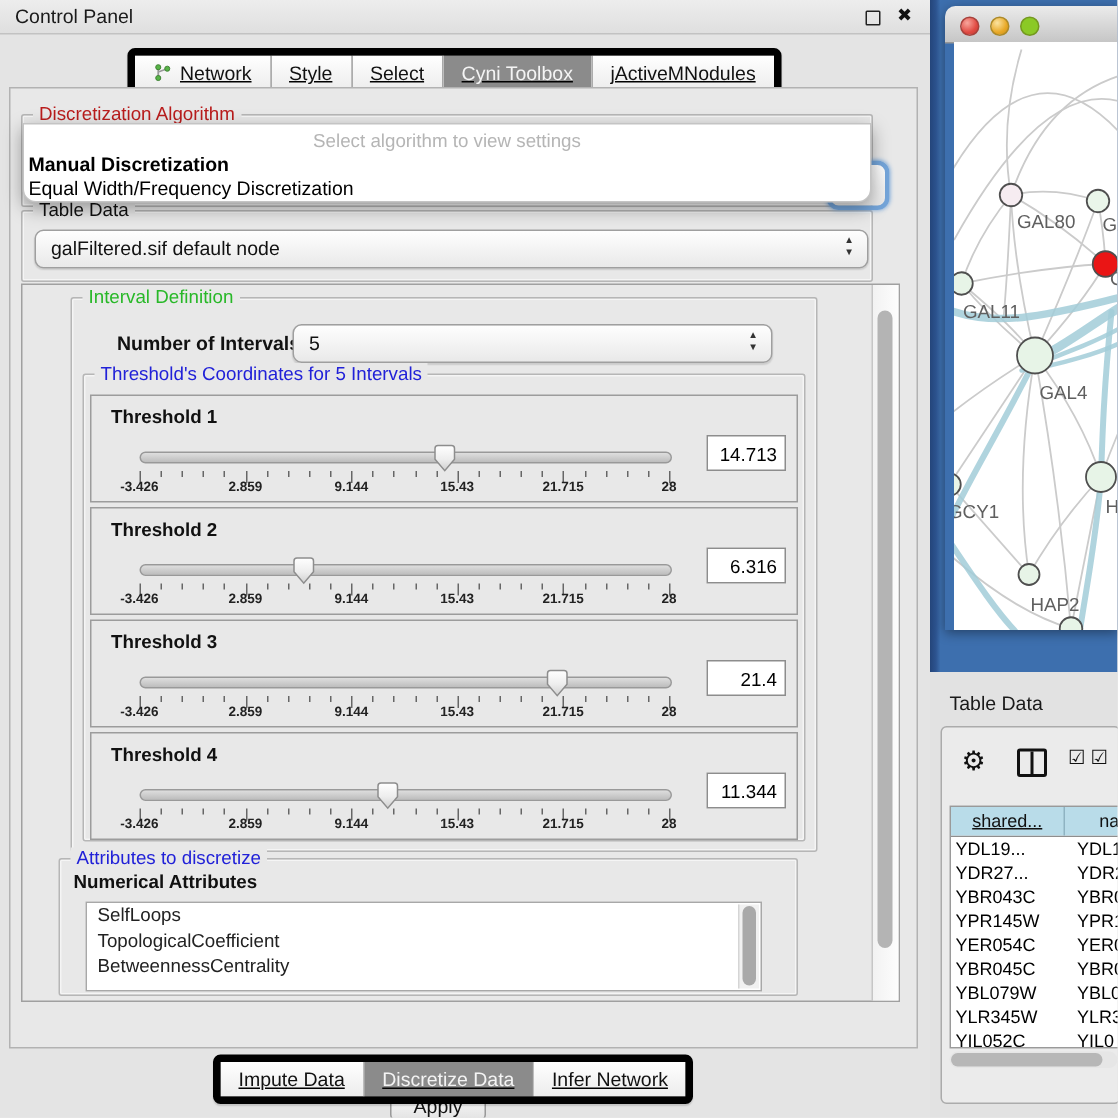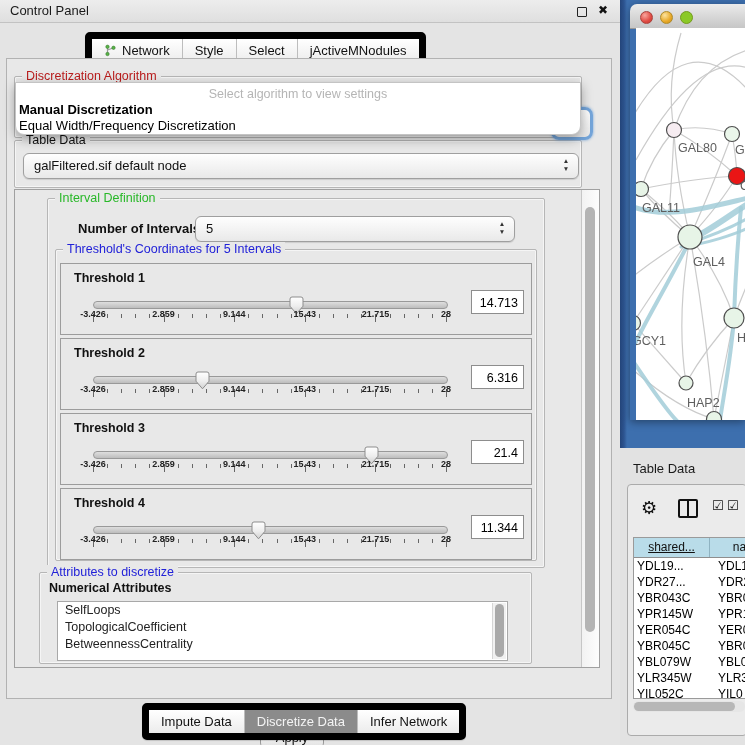--- a/index.html
+++ b/index.html
@@ -11,21 +11,21 @@
   }
   .abs{position:absolute;}
 
   
   .titlebar{left:0;top:0;width:620px;height:22px;background:linear-gradient(#ededed,#dfdfdf);border-bottom:1px solid #c2c2c2;}
   .titlebar .title{position:absolute;left:10px;top:3px;font-size:13px;color:#1a1a1a;}
   .float-icon{position:absolute;right:33px;top:7px;width:8px;height:8px;border:1.6px solid #222;border-radius:1px;}
   .close-icon{position:absolute;right:12px;top:3px;font-size:12px;font-weight:bold;color:#111;}
 
   
-  .seg{display:inline-flex;border:7px solid #000000;border-radius:5px;overflow:hidden;background:#404040;box-shadow:0 1px 1px rgba(0,0,0,.15);}
+  .seg{display:inline-flex;border:5px solid #000000;border-radius:5px;overflow:hidden;background:#404040;box-shadow:0 1px 1px rgba(0,0,0,.15);text-decoration:underline;}
   .top-seg{left:85px;top:32px;height:23px;}
   .seg .tab{display:flex;align-items:center;gap:5px;padding:0 12px;font-size:13px;color:#111;background:linear-gradient(#ffffff,#ececec);border-left:1px solid #bdbdbd;white-space:nowrap;cursor:default;}
   .seg .tab:first-child{border-left:none;}
   .seg .tab.selected{background:#8b8b8b;color:#f4f4f4;}
 
   
   .main-panel{left:6px;top:58px;width:604px;height:639px;border:1px solid #b2b2b2;background:#e8e8e8;}
 
   .groupbox{position:absolute;border:1px solid #b6b6b6;border-radius:2px;box-shadow:inset 0 0 0 1px rgba(255,255,255,.55);}
   .legend{position:absolute;top:-8px;left:7px;background:#e8e8e8;padding:0 4px;font-size:12.5px;white-space:nowrap;}
@@ -59,21 +59,21 @@
   .ni-label{position:absolute;left:30px;top:22px;font-size:13px;font-weight:bold;color:#111;}
   .ni-combo{left:147px;top:17px;width:318px;height:24px;}
 
   .threshold-panel{position:relative;width:470px;height:70px;border:1px solid #9c9c9c;background:#e8e8e8;margin:0 0 3px 0;}
   .th-label{position:absolute;left:13px;top:7px;font-size:12.5px;font-weight:bold;color:#111;}
   .slider-area{position:absolute;left:32px;top:33px;width:353px;height:34px;}
   .slider-track{position:absolute;left:0;top:4px;width:100%;height:6px;border:1px solid #999;border-radius:4px;background:linear-gradient(#dedede,#bdbdbd);}
   .slider-handle{position:absolute;top:-1px;}
   .ruler{position:absolute;left:0;top:17px;width:100%;height:9px;}
   .ruler i{position:absolute;top:0;width:1px;background:#666;}
-  .tlabels{position:absolute;left:0;top:12px;width:100%;height:10px;}
+  .tlabels{position:absolute;left:0;top:22px;width:100%;height:10px;}
   .tlabels span{position:absolute;transform:translateX(-50%);font-size:9px;font-weight:bold;color:#222;white-space:nowrap;}
   .value-box{position:absolute;left:410px;top:26px;width:53px;height:24px;border:1px solid #8d8d8d;background:#fff;font-size:12.5px;color:#000;text-align:right;line-height:24px;padding-right:5px;box-sizing:border-box;}
 
   
   .attr-heading{position:absolute;left:9px;top:8px;font-size:12.5px;font-weight:bold;color:#111;}
   .attr-list{position:absolute;left:17px;top:28px;width:449px;height:58px;background:#fff;border:1px solid #a8a8a8;overflow:hidden;}
   .attr-item{font-size:12.5px;color:#222;padding-left:7px;line-height:17px;white-space:nowrap;}
   .attr-scroll{position:absolute;right:1px;top:1px;width:13px;height:56px;background:#f1f1f1;border-left:1px solid #d5d5d5;}
   .attr-thumb{position:absolute;left:2px;top:1px;width:9px;height:53px;border-radius:5px;background:#a9a9a9;}
 
@@ -134,20 +134,23 @@
         <circle cx="3.5" cy="10" r="1.7" fill="#57b347" stroke="#3c7d31" stroke-width="0.6"></circle>
         <circle cx="9.5" cy="3.8" r="1.7" fill="#57b347" stroke="#3c7d31" stroke-width="0.6"></circle>
       </svg>
       <span>Network</span>
     </div>
     <div class="tab">
       <span>Style</span>
     </div>
     <div class="tab">
       <span>Select</span>
+    </div>
+    <div class="tab selected">
+      <span>Cyni Toolbox</span>
     </div>
     <div class="tab">
       <span>jActiveMNodules</span>
     </div>
   </div>
 
 <div class="abs main-panel">
 
   <div class="groupbox" style="left:7px;top:17px;width:566px;height:60px;">
     <span class="legend gray">Discretization Algorithm</span>

